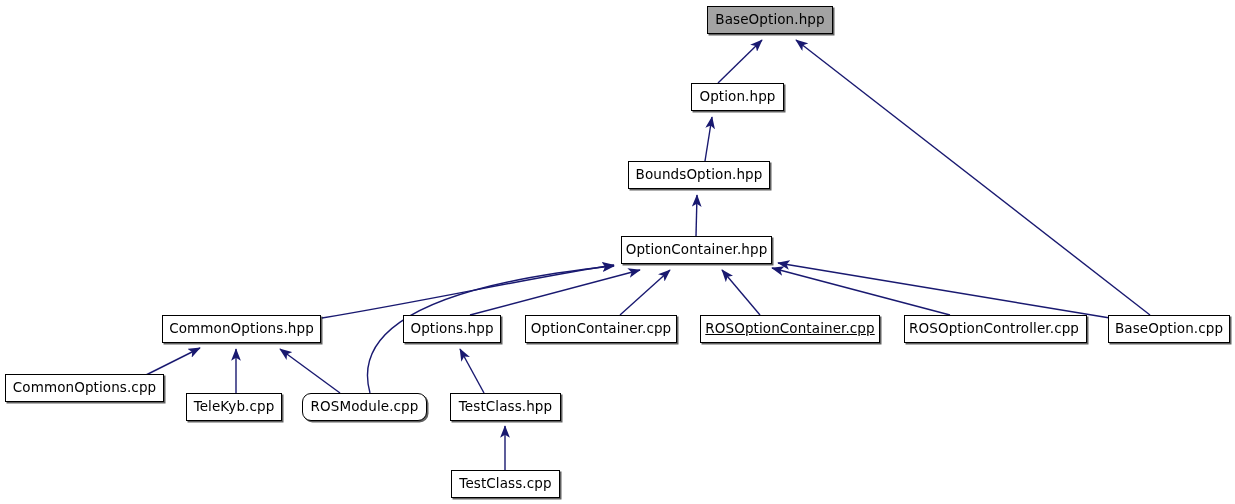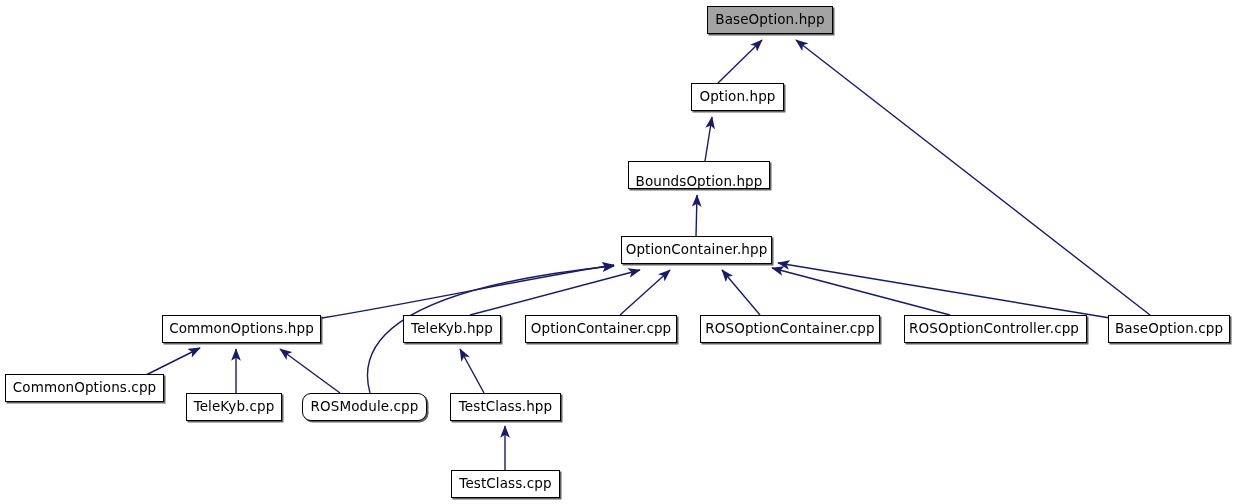--- a/index.html
+++ b/index.html
@@ -86,36 +86,36 @@
       </g>
   </svg>
 
   <div id="node-layer">
       <div class="node highlight" style="left: 707px; top: 6px; width: 126px; height: 28px; background: #a3a3a3;">
         <span class="node-label">BaseOption.hpp</span>
       </div>
       <div class="node" style="left: 667px; top: 83px; width: 93px; height: 28px; margin-left: 24px;">
         <span class="node-label">Option.hpp</span>
       </div>
-      <div class="node" style="left: 628px; top: 161px; width: 142px; height: 28px; align-items: flex-end;">
+      <div class="node" style="left: 628px; top: 161px; width: 142px; height: 28px;">
         <span class="node-label">BoundsOption.hpp</span>
       </div>
       <div class="node" style="left: 621px; top: 236px; width: 151px; height: 28px;">
         <span class="node-label">OptionContainer.hpp</span>
       </div>
       <div class="node" style="left: 162px; top: 315px; width: 159px; height: 28px;">
         <span class="node-label">CommonOptions.hpp</span>
       </div>
       <div class="node" style="left: 403px; top: 315px; width: 98px; height: 28px;">
-        <span class="node-label">TeleKyb.hpp</span>
+        <span class="node-label">Options.hpp</span>
       </div>
       <div class="node" style="left: 525px; top: 315px; width: 152px; height: 28px;">
         <span class="node-label">OptionContainer.cpp</span>
       </div>
-      <div class="node" style="left: 700px; top: 315px; width: 180px; height: 28px;">
+      <div class="node" style="left: 700px; top: 315px; width: 180px; height: 28px; text-decoration: underline;">
         <span class="node-label">ROSOptionContainer.cpp</span>
       </div>
       <div class="node" style="left: 904px; top: 315px; width: 183px; height: 28px; justify-content: flex-end;">
         <span class="node-label">ROSOptionController.cpp</span>
       </div>
       <div class="node" style="left: 1108px; top: 315px; width: 122px; height: 28px;">
         <span class="node-label">BaseOption.cpp</span>
       </div>
       <div class="node" style="left: 5px; top: 374px; width: 159px; height: 28px;">
         <span class="node-label">CommonOptions.cpp</span>

